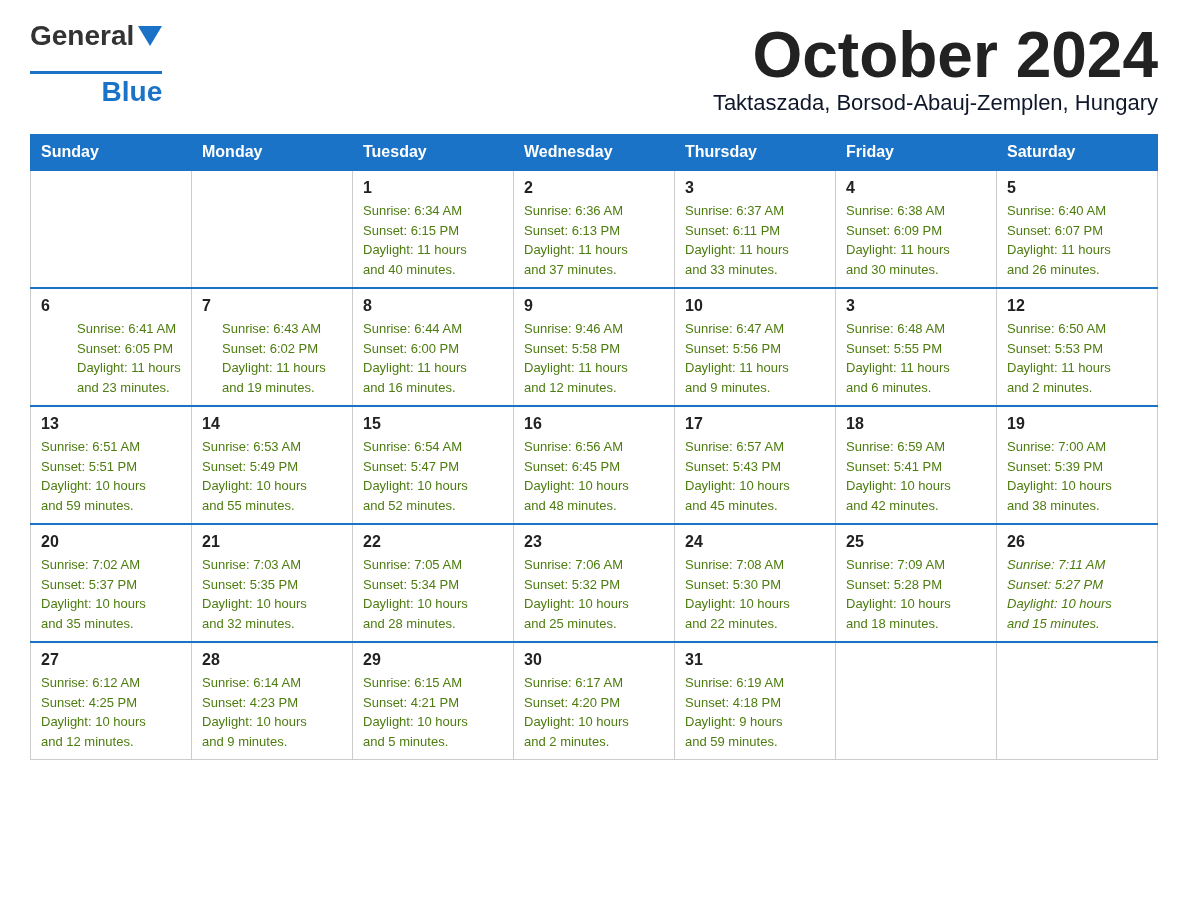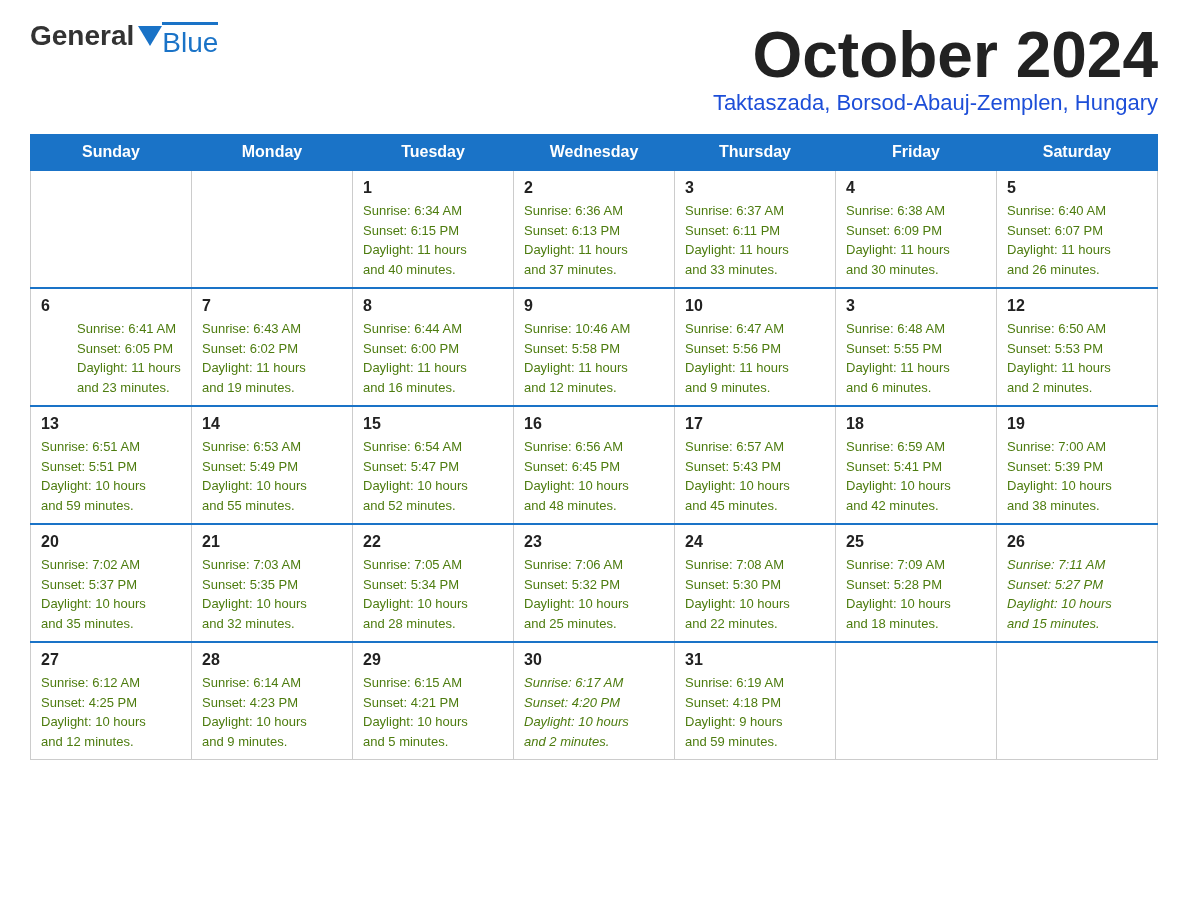--- a/index.html
+++ b/index.html
@@ -11,21 +11,22 @@
       padding: 20px 30px;
     }
     .header-area {
       display: flex;
       justify-content: space-between;
       align-items: flex-start;
       margin-bottom: 8px;
     }
     .logo {
       display: flex;
-      align-items: flex-start;
+      flex-direction: column;
+      align-items: center;
     }
     .logo-general {
       font-size: 28px;
       font-weight: bold;
       color: #333;
       display: flex;
       align-items: center;
     }
     .logo-triangle {
       width: 0;
@@ -33,52 +34,52 @@
       border-left: 12px solid transparent;
       border-right: 12px solid transparent;
       border-bottom: 20px solid #1a73c7;
       display: inline-block;
       margin-left: 4px;
       transform: rotate(180deg);
     }
     .logo-line {
       color: #1a73c7;
       font-size: 28px;
-      font-weight: normal;
+      font-weight: bold;
       border-top: 3px solid #1a73c7;
       width: 100%;
-      margin-top: 2px;
+      margin-top: 19px;
       padding-top: 2px;
       text-align: right;
     }
     .month-title {
       font-size: 64px;
       font-weight: bold;
       color: #222;
       text-align: right;
       line-height: 1.1;
     }
     .location-title {
       font-size: 22px;
-      color: #1d4ed8;
+      color: #0f172a;
       text-align: right;
       margin-bottom: 10px;
     }
     .calendar-table {
       width: 100%;
       border-collapse: collapse;
       border: 1px solid #1a73c7;
     }
     .calendar-table th {
       background-color: #1a73c7;
       color: #fff;
       font-size: 16px;
       font-weight: bold;
       padding: 8px 10px;
-      text-align: center;
+      text-align: left;
       border: 1px solid #1a73c7;
     }
     .calendar-table td {
       vertical-align: top;
       padding: 8px 10px;
       border: 1px solid #ccc;
       width: calc(100% / 7);
       min-height: 100px;
     }
     .day-number {
@@ -171,35 +172,35 @@
       <tr class="week-row">
         <td>
           <div class="day-number">6</div>
           <div class="day-info" style="white-space: pre-line; margin-left: 36px;">Sunrise: 6:41 AM
 Sunset: 6:05 PM
 Daylight: 11 hours
 and 23 minutes.</div>
         </td>
         <td>
           <div class="day-number">7</div>
-          <div class="day-info" style="white-space: pre-line;">Sunrise: 6:43 AM
+          <div class="day-info" style="white-space: pre-line; margin-left: 20px;">Sunrise: 6:43 AM
 Sunset: 6:02 PM
 Daylight: 11 hours
 and 19 minutes.</div>
         </td>
         <td>
           <div class="day-number">8</div>
           <div class="day-info" style="white-space: pre-line;">Sunrise: 6:44 AM
 Sunset: 6:00 PM
 Daylight: 11 hours
 and 16 minutes.</div>
         </td>
         <td>
           <div class="day-number">9</div>
-          <div class="day-info" style="white-space: pre-line;">Sunrise: 10:46 AM
+          <div class="day-info" style="white-space: pre-line;">Sunrise: 9:46 AM
 Sunset: 5:58 PM
 Daylight: 11 hours
 and 12 minutes.</div>
         </td>
         <td>
           <div class="day-number">10</div>
           <div class="day-info" style="white-space: pre-line;">Sunrise: 6:47 AM
 Sunset: 5:56 PM
 Daylight: 11 hours
 and 9 minutes.</div>
@@ -338,21 +339,21 @@
         </td>
         <td>
           <div class="day-number">29</div>
           <div class="day-info" style="white-space: pre-line;">Sunrise: 6:15 AM
 Sunset: 4:21 PM
 Daylight: 10 hours
 and 5 minutes.</div>
         </td>
         <td>
           <div class="day-number">30</div>
-          <div class="day-info" style="white-space: pre-line; font-style: italic;">Sunrise: 6:17 AM
+          <div class="day-info" style="white-space: pre-line;">Sunrise: 6:17 AM
 Sunset: 4:20 PM
 Daylight: 10 hours
 and 2 minutes.</div>
         </td>
         <td>
           <div class="day-number">31</div>
           <div class="day-info" style="white-space: pre-line;">Sunrise: 6:19 AM
 Sunset: 4:18 PM
 Daylight: 9 hours
 and 59 minutes.</div>

